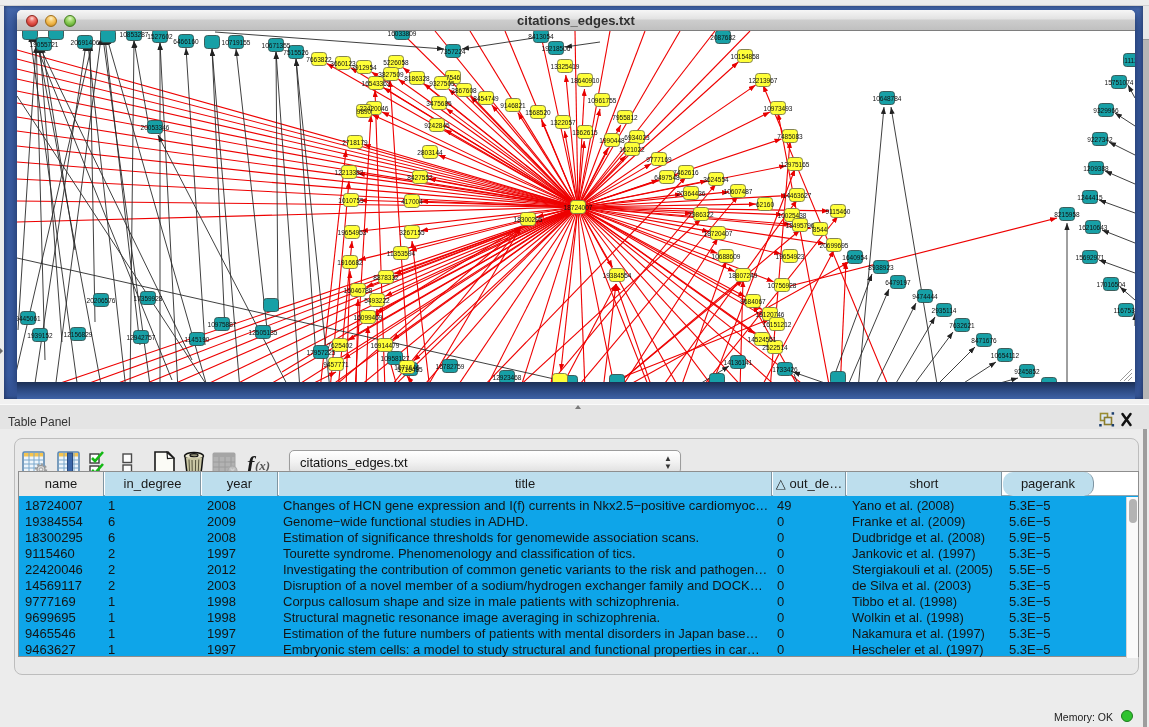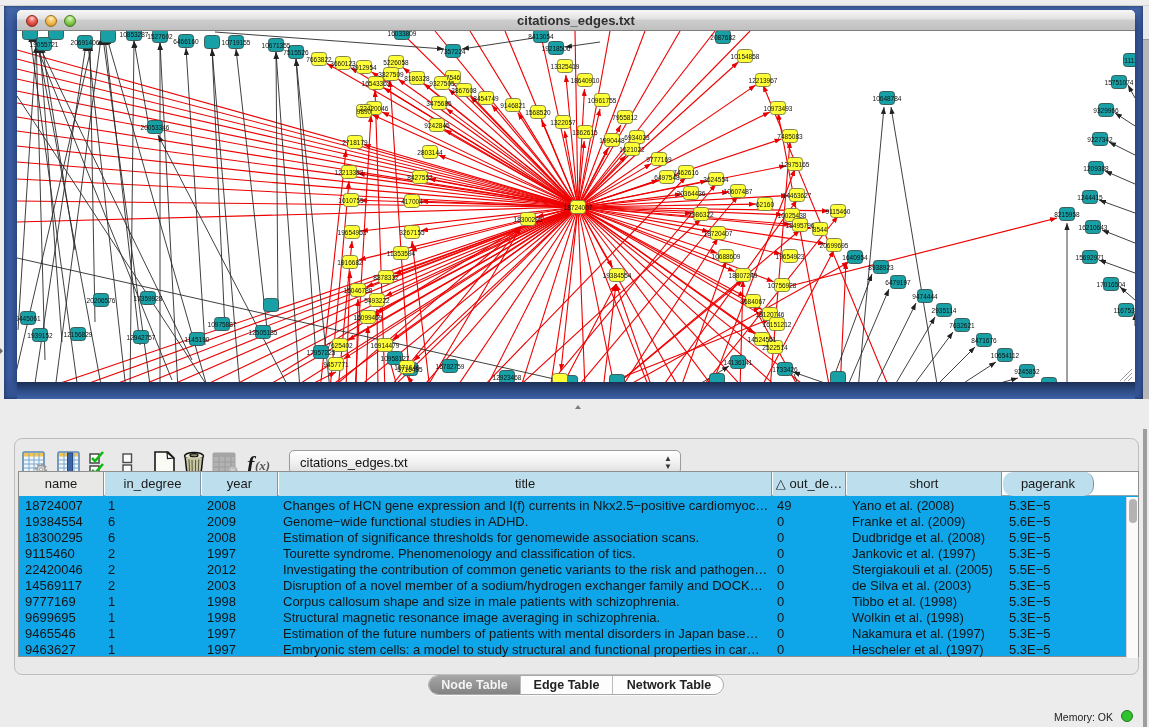--- a/index.html
+++ b/index.html
@@ -584,20 +584,33 @@
           </g>
         </svg>
   </div>
   <div id="winshadow"></div>
   <div id="handle"></div>
  </div>
  <div id="lefttri"></div>
  <div id="rightstrip1">
       <div class="cap"></div>
     </div>
+ <div id="tphead">
+      <div class="bar">
+        <span class="lbl">Table Panel</span>
+<svg width="42" height="15" viewBox="0 0 42 15" style="position:absolute;right:8px;top:7px">
+ <rect x="1.5" y="1.5" width="7" height="7" fill="#dce8f5" stroke="#9a8c33" stroke-width="1.6"></rect>
+ <rect x="5.5" y="5.5" width="7" height="7" fill="#dce8f5" stroke="#8a7c2d" stroke-width="1.6"></rect>
+ <rect x="12.6" y="0.2" width="2.5" height="2.5" fill="#1c3f6e"></rect>
+ <rect x="0.2" y="12" width="2.5" height="2.5" fill="#1c3f6e"></rect>
+ <rect x="12.6" y="12" width="2.5" height="2.5" fill="#1c3f6e"></rect>
+ <path d="M23.5,2 L31.5,13 M31.5,2 L23.5,13" stroke="#111" stroke-width="2.5" stroke-linecap="round"></path>
+</svg>
+</div>
+    </div>
  <div id="tpbody">
   <div id="panel">
    <div id="toolbar">
 <svg class="tbicons" width="280" height="34" viewBox="0 0 280 34">
 
  <g>
   <rect x="22" y="3" width="21" height="20" rx="1.5" fill="#eef5fb" stroke="#5b87b0" stroke-width="1.6"></rect>
   <rect x="23" y="4" width="19" height="3.5" fill="#f5c44e"></rect>
   <g stroke="#7aa8cc" stroke-width="1">
    <line x1="28" y1="4" x2="28" y2="23"></line>
@@ -780,23 +793,18 @@
               <span class="c-out">0</span>
               <span class="c-short">Hescheler et al. (1997)</span>
               <span class="c-pr">5.3E−5</span>
             </div>
           </div>
      <div id="vscroll">
             <div class="thumb"></div>
           </div>
    </div>
   </div>
-  <div id="tabs">
-    <div class="seg" id="seg1">Node Table</div>
-    <div class="seg" id="seg2">Edge Table</div>
-    <div class="seg" id="seg3">Network Table</div>
-  </div>
   <div id="status">
         <span class="mem">Memory: OK</span>
         <div class="dot"></div>
       </div>
   <div id="rightstrip2"></div>
  </div>
 </div>
 </body></html>

